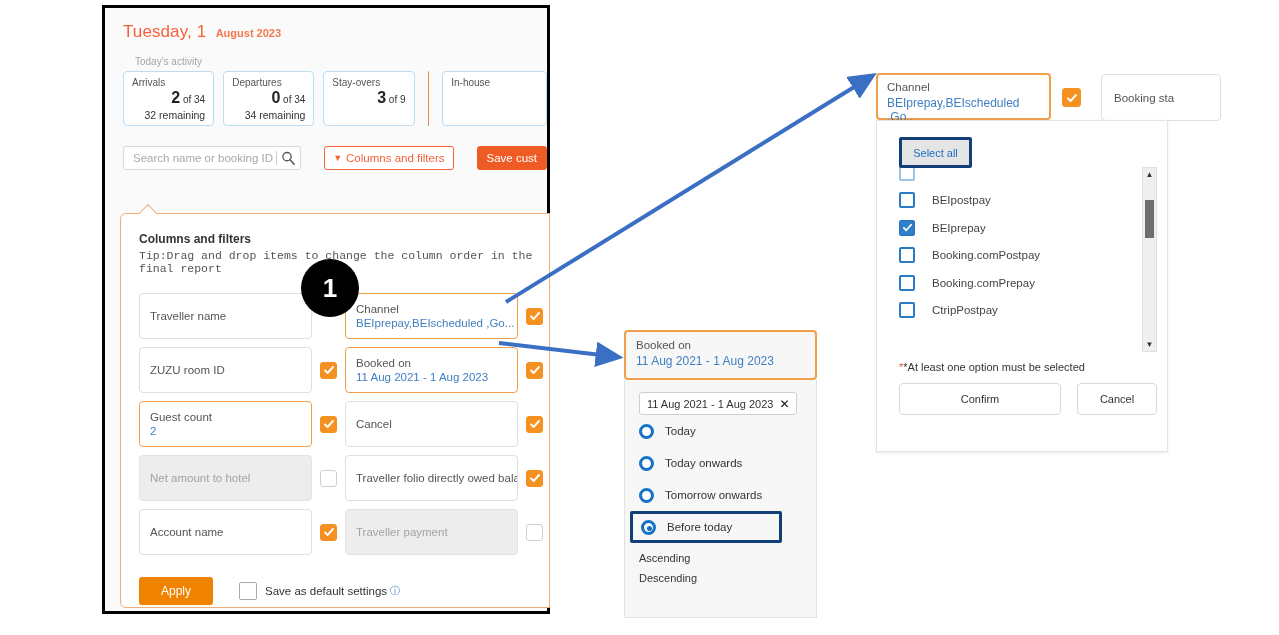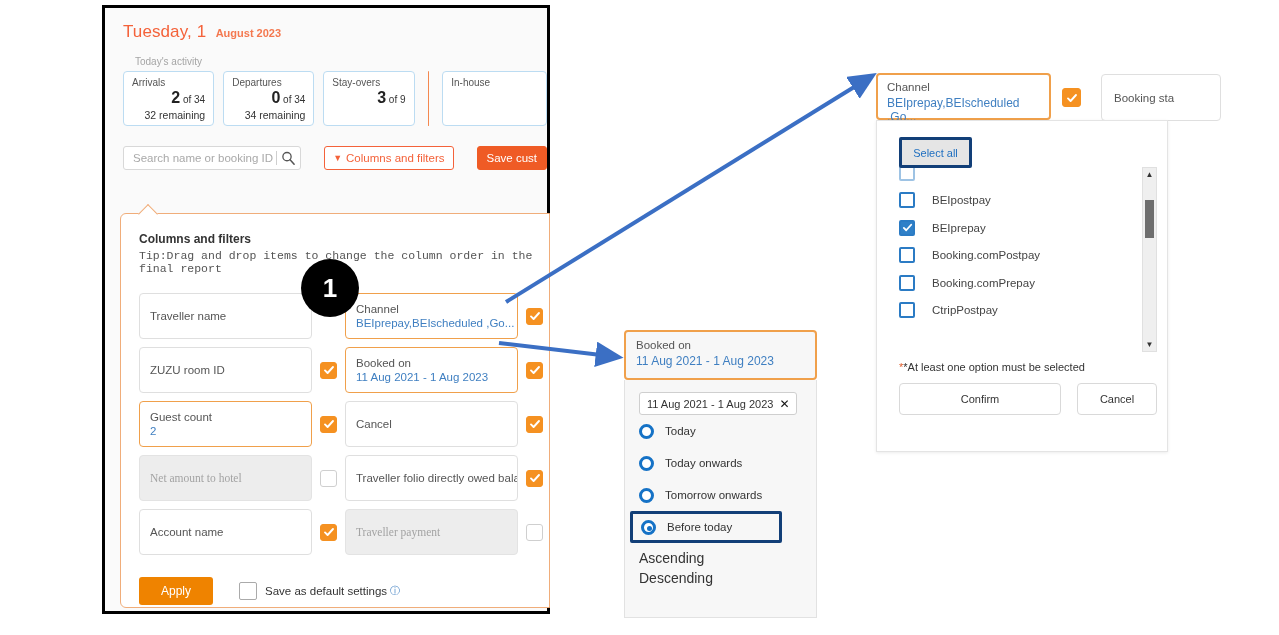--- a/index.html
+++ b/index.html
@@ -51,21 +51,21 @@
 
   .grid{margin:14px 0 0 18px;display:flex;flex-wrap:wrap;width:412px;}
   .cell{width:206px;height:54px;box-sizing:border-box;display:flex;align-items:center;
         position:relative;padding-right:8px;}
   .fld{flex:1;height:46px;border:1px solid #dfdfdf;border-radius:4px;background:#fff;
        box-sizing:border-box;padding:0 10px;display:flex;flex-direction:column;
        justify-content:center;overflow:hidden;}
   .fld.sel{border:1px solid #f0a04b;}
   .fld.dis{background:#ededed;border:1px solid #e3e3e3;}
   .fld-l{font-size:11.5px;color:#555;white-space:nowrap;}
-  .fld.dis .fld-l{color:#a3a3a3;font-family:Liberation Serif, serif;}
+  .fld.dis .fld-l{color:#a3a3a3;}
   .fld-v{font-size:11.5px;color:#3f7fc1;white-space:nowrap;margin-top:2px;}
   .cbx{width:17px;height:17px;border-radius:3px;margin-left:8px;flex:none;
        box-sizing:border-box;display:flex;align-items:center;justify-content:center;}
   .cbx.on{background:#f59121;border:1px solid #f59121;}
   .cbx.off{background:#fff;border:1.5px solid #cfcfcf;}
   .cbx.hide{visibility:hidden;}
   .cbx.on svg{width:12px;height:12px;}
 
   .apply-row{display:flex;align-items:center;margin:18px 0 0 18px;}
   .apply-btn{background:#ef8300;color:#fff;font-size:12px;border:none;border-radius:3px;
@@ -87,21 +87,21 @@
     display:inline-flex;align-items:center;padding:0 7px;font-size:11px;color:#333;}
   .chip-x{margin-left:6px;font-weight:bold;font-size:12px;color:#111;}
   .radio-row{display:flex;align-items:center;height:32px;}
   .radio{width:15px;height:15px;border:3px solid #1572c6;border-radius:50%;
          box-sizing:border-box;background:#fff;flex:none;position:relative;}
   .radio.on::after{content:"";position:absolute;left:3px;top:3px;width:5px;height:5px;
     border-radius:50%;background:#1572c6;}
   .radio-lbl{font-size:11.5px;color:#333;margin-left:11px;}
   .hl-box{border:3px solid #123f78;border-radius:2px;padding:0 8px;margin-left:-9px;
     width:152px;box-sizing:border-box;height:32px;display:flex;align-items:center;}
-  .sort-row{font-size:14px;color:#333;margin-top:5px;line-height:20px;}
+  .sort-row{font-size:11px;color:#333;margin-top:5px;line-height:20px;}
 
   
   #chan-wrap{position:absolute;left:876px;top:64px;width:292px;height:388px;}
   .partial-card{position:absolute;left:225px;top:10px;width:120px;height:47px;
     border:1px solid #dfdfdf;border-radius:4px;background:#fff;box-sizing:border-box;
     padding:0 12px;display:flex;align-items:center;font-size:11.5px;color:#555;}
   .chan-head{position:absolute;left:0;top:9px;width:175px;height:47px;
     border:2px solid #f0a04b;border-radius:4px;background:#fff;box-sizing:border-box;
     padding:6px 9px;}
   .chan-cb{position:absolute;left:186px;top:24px;width:17px;height:17px;border-radius:3px;

